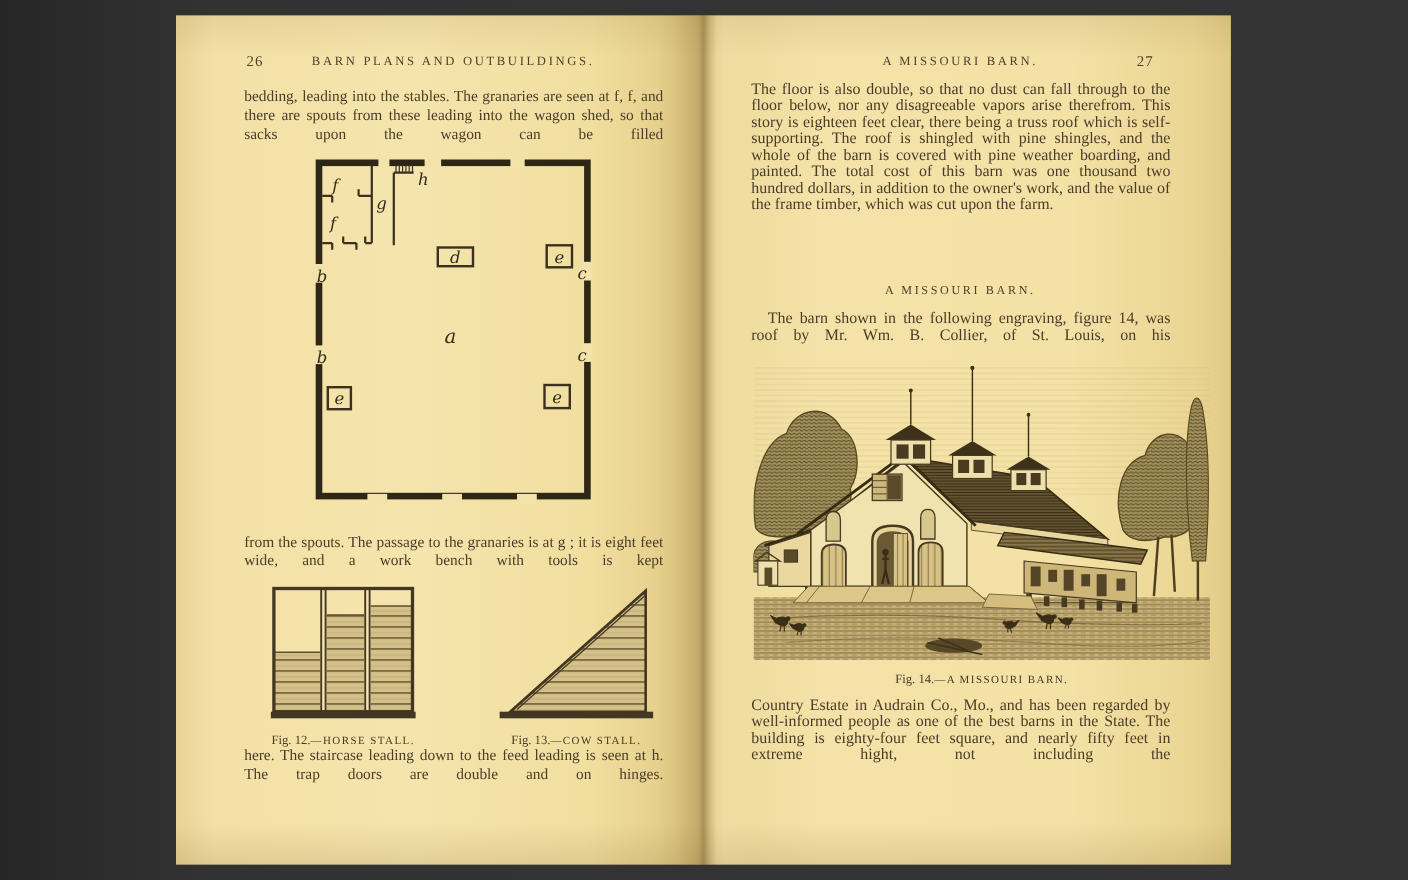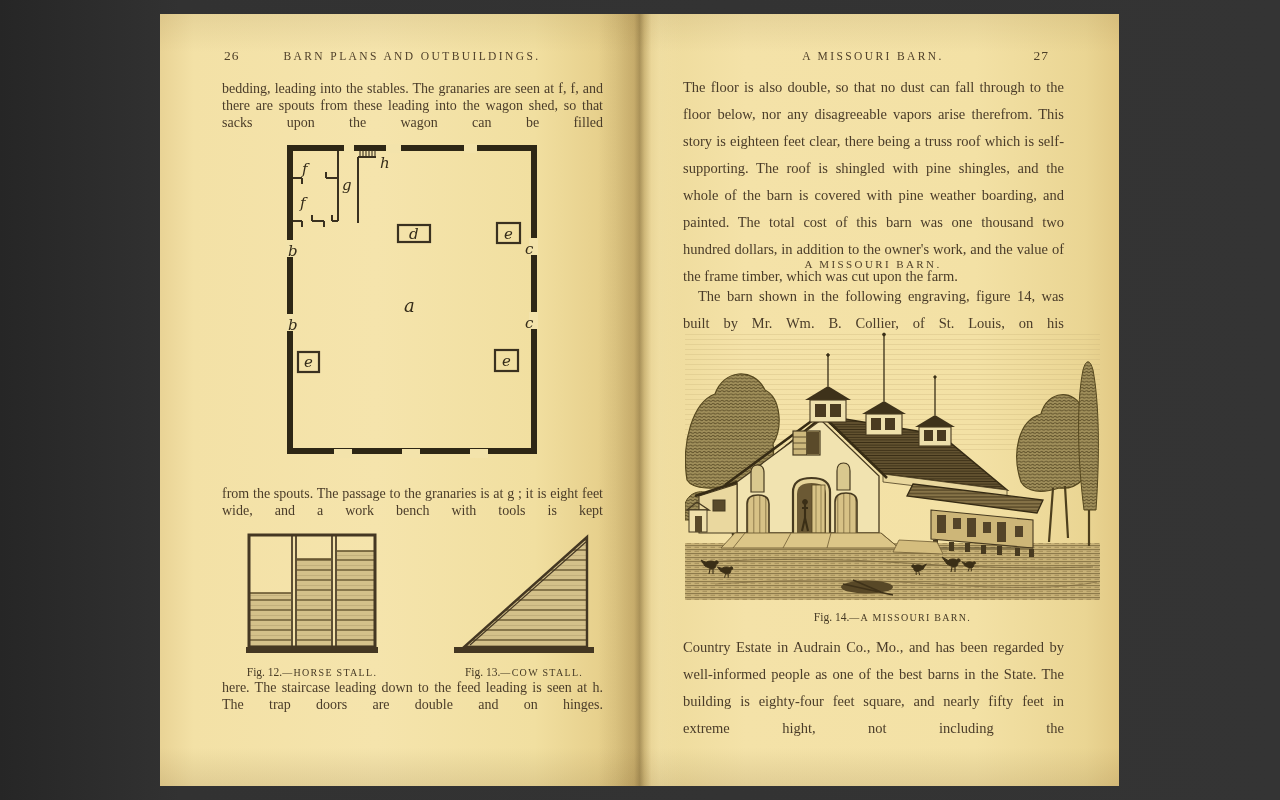--- a/index.html
+++ b/index.html
@@ -13,21 +13,21 @@
     linear-gradient(180deg,rgba(110,82,34,.10),rgba(110,82,34,0) 5%,rgba(110,82,34,0) 95%,rgba(110,82,34,.14)),
     linear-gradient(90deg,#dfc580 0%,#eedb9c 4%,#f4e2a8 22%,#f3e1a5 70%,#ead593 93%,#e2c985 100%);}
   .gutter{position:absolute;left:438px;top:0;width:86px;height:772px;pointer-events:none;background:
     linear-gradient(90deg,rgba(0,0,0,0) 0%,rgba(90,66,24,.16) 42%,rgba(58,42,13,.30) 49%,rgba(58,42,13,.12) 54%,rgba(255,246,214,.12) 62%,rgba(0,0,0,0) 100%);}
   .runhead{position:absolute;left:62px;width:380px;top:36px;height:16px;color:#50412b;}
   .rh-title{display:block;text-align:center;font-size:11.5px;letter-spacing:2.4px;font-family:Liberation Serif, serif;}
   .pgnum{position:absolute;top:-2px;font-size:13.5px;letter-spacing:1px;color:#4c3e27;}
   .pg-l{left:2px;} .pg-r{right:14px;}
   .para{position:absolute;left:62px;width:381px;color:#4a3c29;text-align:justify;}
   .lh17{font-size:14px;line-height:17.2px;}
-  .lh19{font-size:14.5px;line-height:27px;}
+  .lh19{font-size:14.5px;line-height:15px;}
   .jlast{text-align-last:justify;}
   .indent{text-indent:15px;}
   .it{}
   .fig{position:absolute;margin:0;text-align:center;}
   .cap{margin-top:3px;color:#463a25;white-space:nowrap;}
   .cap-pre{font-size:11.5px;}
   .cap-sc{font-size:10px;letter-spacing:1.3px;}
   .secthead{position:absolute;left:62px;width:380px;text-align:center;font-size:11px;letter-spacing:2.4px;color:#50412b;}
   svg text.plab{font-family:"DejaVu Serif",serif;font-style:italic;font-size:15px;fill:#352c1a;}
   svg text.plab.big{font-size:18px;}
@@ -133,21 +133,21 @@
 
     <div class="runhead" style="left:43px">
       <span class="rh-title">A MISSOURI BARN.</span>
       <span class="pgnum pg-r">27</span>
     </div>
 
     <div class="para lh19" style="top:60px;left:43px">The floor is also double, so that no dust can fall through to the floor below, nor any disagreeable vapors arise therefrom.  This story is eighteen feet clear, there being a truss roof which is self-supporting.  The roof is shingled with pine shingles, and the whole of the barn is covered with pine weather boarding, and painted.  The total cost of this barn was one thousand two hundred dollars, in addition to the owner's work, and the value of the frame timber, which was cut upon the farm.</div>
 
     <div class="secthead" style="top:244px;left:43px">A MISSOURI BARN.</div>
 
-    <div class="para lh19 jlast indent" style="top:269px;left:43px">The barn shown in the following engraving, figure 14, was built by Mr. Wm. B. Collier, of St. Louis, on his</div>
+    <div class="para lh19 jlast indent" style="top:269px;left:43px">The barn shown in the following engraving, figure 14, was roof by Mr. Wm. B. Collier, of St. Louis, on his</div>
 
     <figure class="fig" style="top:318px;left:45px;width:415px">
       <svg width="415" height="268" viewBox="0 0 415 268">
         <defs>
           <pattern id="sky14" width="7" height="5" patternUnits="userSpaceOnUse">
               <path d="M0 2.5 H7" stroke="#cdb87c" stroke-width="0.7"></path>
             </pattern>
           <pattern id="roof14" width="5" height="2.6" patternUnits="userSpaceOnUse">
               <rect width="5" height="2.6" fill="#6b5a36"></rect>
               <path d="M0 1.3 H5" stroke="#3a2e16" stroke-width="1.2"></path>

